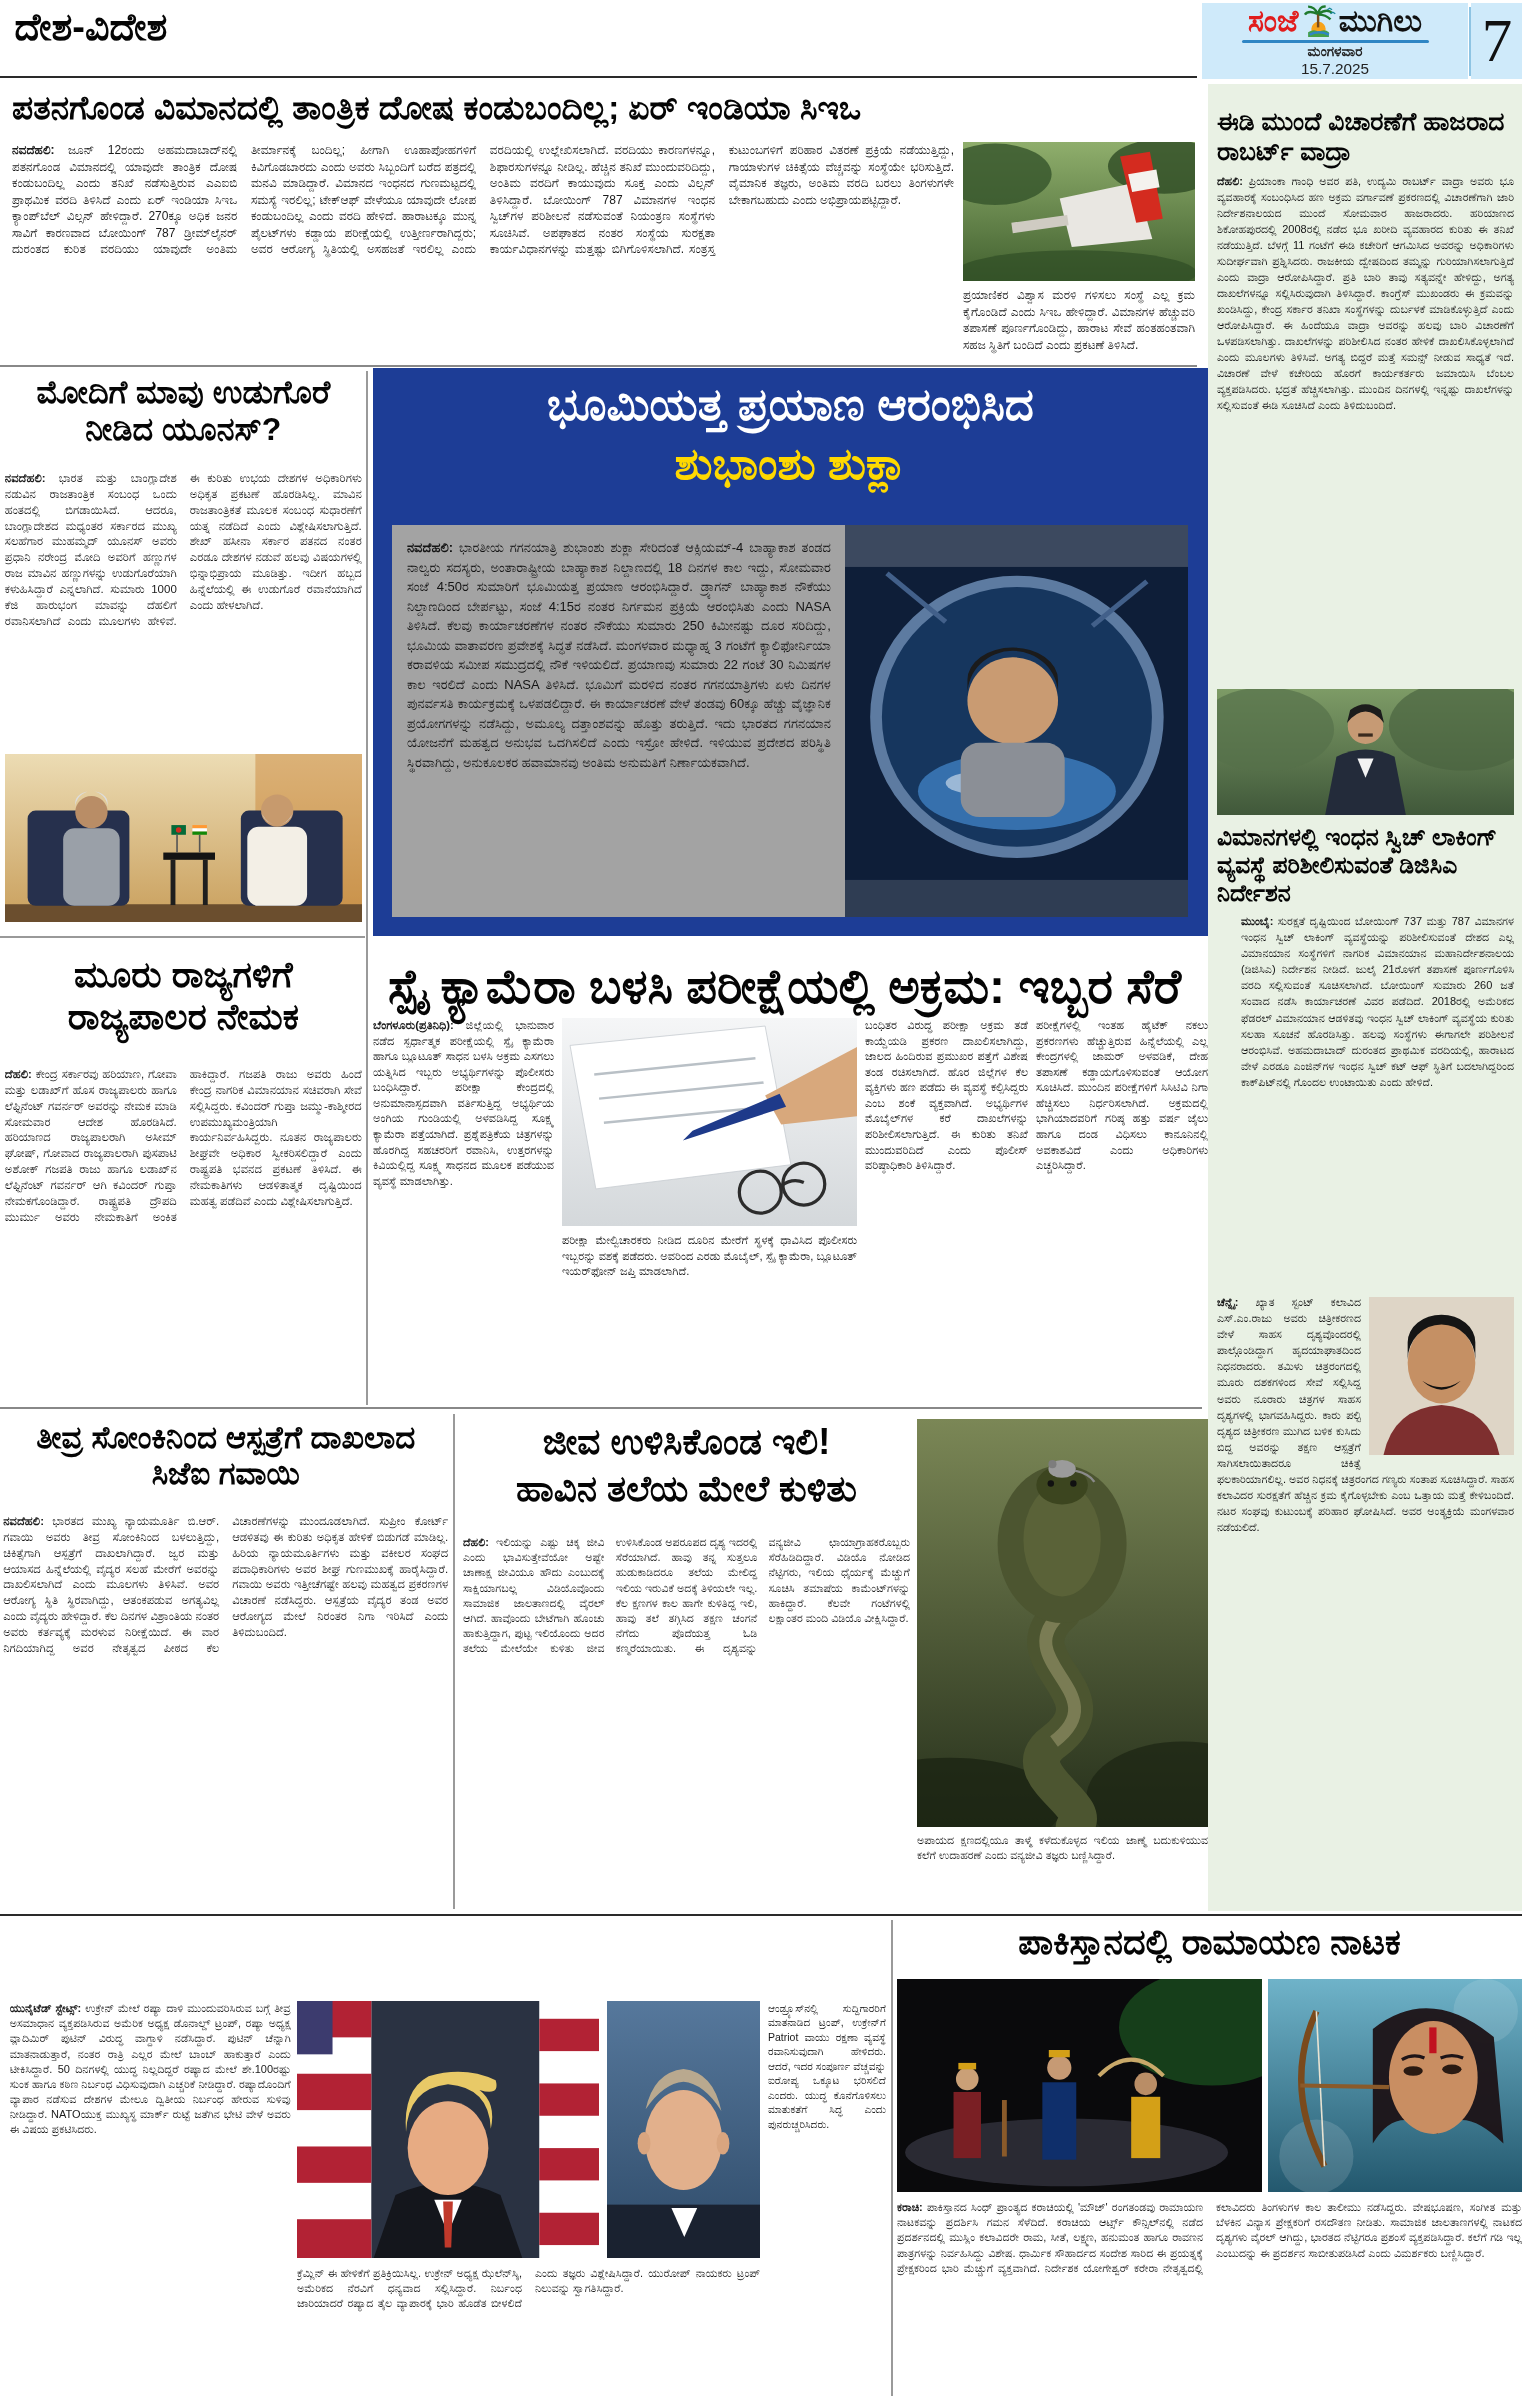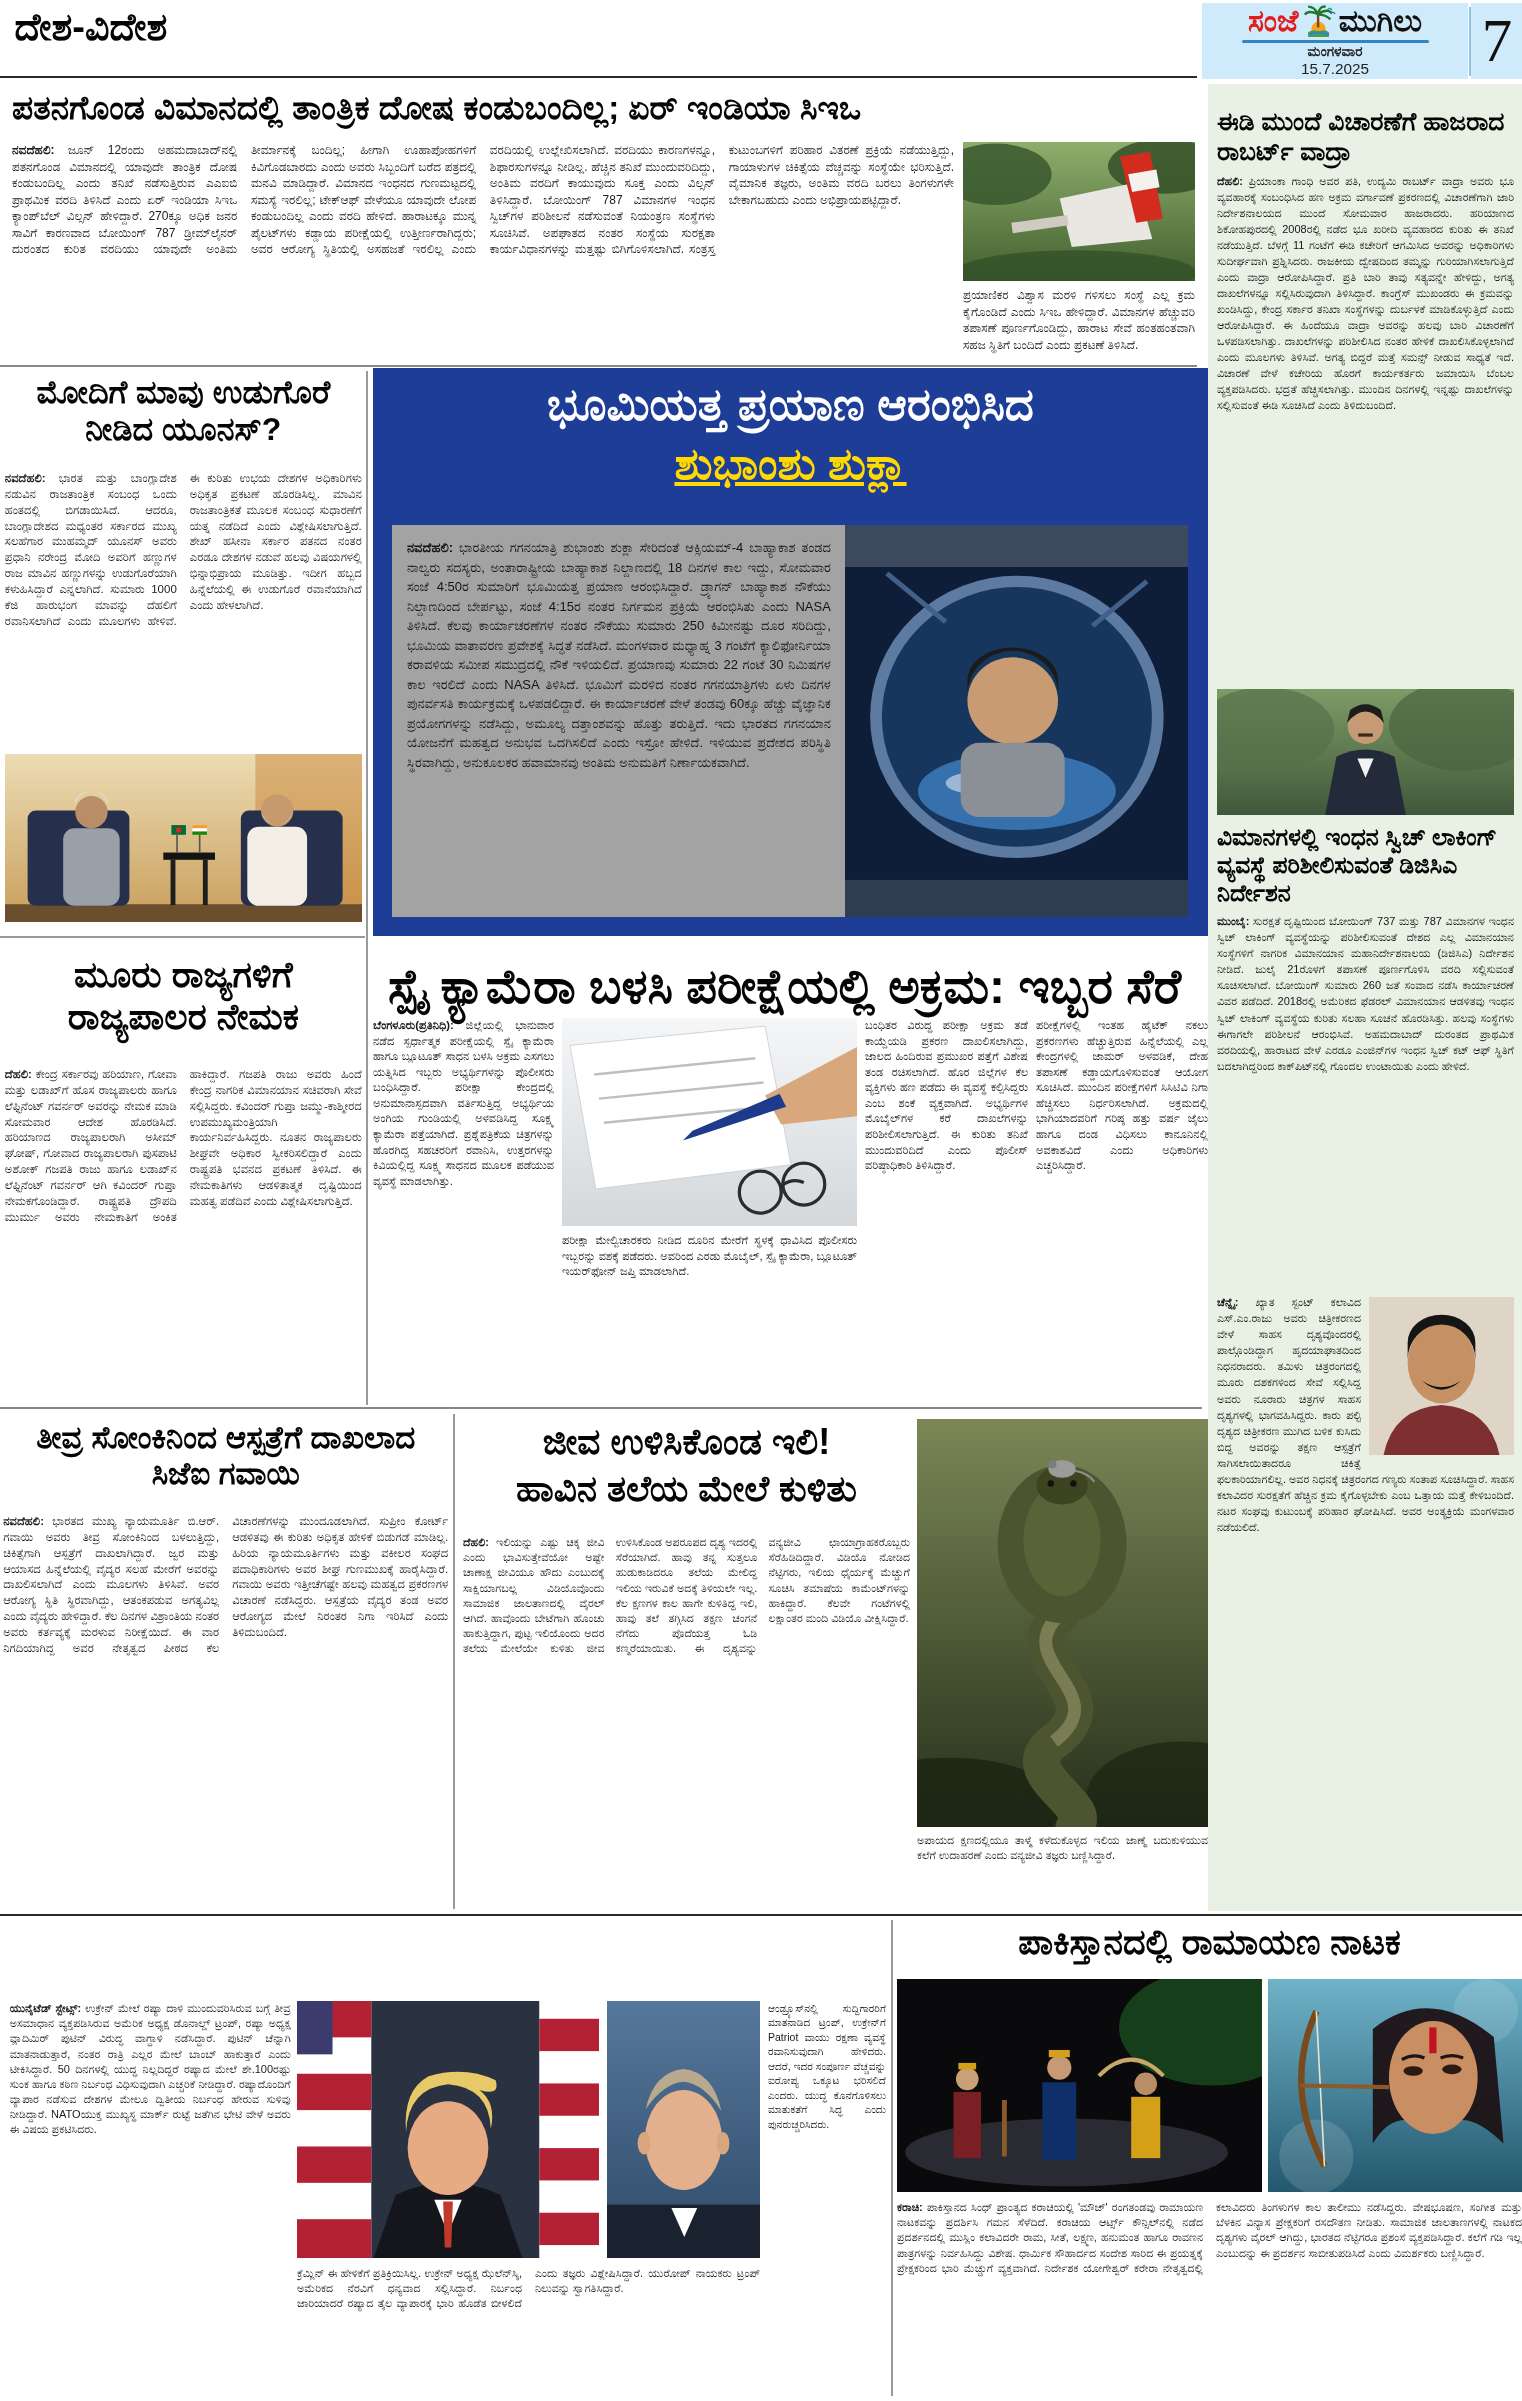--- a/index.html
+++ b/index.html
@@ -25,21 +25,21 @@
   #masthead .day{font-size:13.7px;font-weight:bold;color:#222;}
   #masthead .date{font-size:15.3px;color:#222;}
   #pagenum{background:#cfeafa;display:flex;align-items:center;justify-content:center;font-family:"Liberation Serif",serif;font-size:61px;color:#111;}
   
   #greencol{background:#e9f1e4;box-sizing:border-box;padding:22px 9px;}
   #greencol .ghead{font-weight:bold;font-size:23.4px;line-height:1.2;color:#050505;margin-bottom:6.5px;}
   #greencol .gbody{font-size:11px;line-height:1.46;text-align:justify;overflow:hidden;}
   
   #bluebox{background:#1d3d96;}
   #bluebox .l1{color:#ffffff;font-weight:bold;font-size:45px;text-align:center;padding-top:11px;}
-  #bluebox .l2{color:#ffd900;font-weight:bold;font-size:44px;text-align:center;margin-top:6.5px;text-decoration:underline;}
+  #bluebox .l2{color:#ffd900;font-weight:bold;font-size:44px;text-align:center;margin-top:6.5px;}
   #bluebox .panel{position:absolute;left:19.4px;top:157px;width:796px;height:392px;background:#a3a3a3;display:flex;}
   #bluebox .paneltext{width:453px;box-sizing:border-box;padding:13px 14.5px;font-size:13px;line-height:1.5;text-align:justify;overflow:hidden;}
   #bluebox .panelphoto{flex:1;}
   .floatimg{float:right;width:145px;height:158px;margin:3.2px 0 4.8px 8px;overflow:hidden;}
   .floatimg svg{display:block;width:100%;height:100%;}
 </style>
 </head>
 <body>
 
 <div id="page">
@@ -258,21 +258,21 @@
         <ellipse cx="60" cy="50" rx="85" ry="52" fill="#55714a" opacity=".7"></ellipse>
         <ellipse cx="305" cy="45" rx="92" ry="56" fill="#4a6440" opacity=".7"></ellipse>
         <circle cx="184" cy="46" r="22" fill="#c69a74"></circle>
         <path d="M161 42 q23 -28 46 0 l-4 -16 q-19 -14 -38 0 z" fill="#1c1c1c"></path>
         <rect x="175" y="55" width="18" height="4" fill="#3a2a1e"></rect>
         <path d="M134 156 l14 -72 q36 -18 72 0 l14 72 z" fill="#232b3a"></path>
         <polygon points="174,86 194,86 184,110" fill="#f2f2f2"></polygon>
       </svg>
     </div>
     <div class="ghead" style="font-size:23.4px;">ವಿಮಾನಗಳಲ್ಲಿ ಇಂಧನ ಸ್ವಿಚ್ ಲಾಕಿಂಗ್ ವ್ಯವಸ್ಥೆ ಪರಿಶೀಲಿಸುವಂತೆ ಡಿಜಿಸಿಎ ನಿರ್ದೇಶನ</div>
-    <div class="gbody" style="height:381px;">
+    <div class="gbody" style="height:381px;margin-left:24px;">
       <span class="dl">ಮುಂಬೈ:</span>
       <span>ಸುರಕ್ಷತೆ ದೃಷ್ಟಿಯಿಂದ ಬೋಯಿಂಗ್ 737 ಮತ್ತು 787 ವಿಮಾನಗಳ ಇಂಧನ ಸ್ವಿಚ್ ಲಾಕಿಂಗ್ ವ್ಯವಸ್ಥೆಯನ್ನು ಪರಿಶೀಲಿಸುವಂತೆ ದೇಶದ ಎಲ್ಲ ವಿಮಾನಯಾನ ಸಂಸ್ಥೆಗಳಿಗೆ ನಾಗರಿಕ ವಿಮಾನಯಾನ ಮಹಾನಿರ್ದೇಶನಾಲಯ (ಡಿಜಿಸಿಎ) ನಿರ್ದೇಶನ ನೀಡಿದೆ. ಜುಲೈ 21ರೊಳಗೆ ತಪಾಸಣೆ ಪೂರ್ಣಗೊಳಿಸಿ ವರದಿ ಸಲ್ಲಿಸುವಂತೆ ಸೂಚಿಸಲಾಗಿದೆ. ಬೋಯಿಂಗ್ ಸುಮಾರು 260 ಜತೆ ಸಂವಾದ ನಡೆಸಿ ಕಾರ್ಯಾಚರಣೆ ವಿವರ ಪಡೆದಿದೆ. 2018ರಲ್ಲಿ ಅಮೆರಿಕದ ಫೆಡರಲ್ ವಿಮಾನಯಾನ ಆಡಳಿತವು ಇಂಧನ ಸ್ವಿಚ್ ಲಾಕಿಂಗ್ ವ್ಯವಸ್ಥೆಯ ಕುರಿತು ಸಲಹಾ ಸೂಚನೆ ಹೊರಡಿಸಿತ್ತು. ಹಲವು ಸಂಸ್ಥೆಗಳು ಈಗಾಗಲೇ ಪರಿಶೀಲನೆ ಆರಂಭಿಸಿವೆ. ಅಹಮದಾಬಾದ್ ದುರಂತದ ಪ್ರಾಥಮಿಕ ವರದಿಯಲ್ಲಿ, ಹಾರಾಟದ ವೇಳೆ ಎರಡೂ ಎಂಜಿನ್‌ಗಳ ಇಂಧನ ಸ್ವಿಚ್ ಕಟ್ ಆಫ್ ಸ್ಥಿತಿಗೆ ಬದಲಾಗಿದ್ದರಿಂದ ಕಾಕ್‌ಪಿಟ್‌ನಲ್ಲಿ ಗೊಂದಲ ಉಂಟಾಯಿತು ಎಂದು ಹೇಳಿದೆ.</span>
     </div>
     <div class="gbody" style="height:468px;">
       <span class="floatimg">
         <svg viewBox="0 0 180 196" preserveAspectRatio="none">
           <rect width="180" height="196" fill="#ded5c6"></rect>
           <ellipse cx="90" cy="82" rx="42" ry="50" fill="#c59064"></ellipse>
           <path d="M48 78 a42 44 0 0 1 84 0 l0 -22 a42 34 0 0 0 -84 0 z" fill="#151515"></path>
           <path d="M66 104 q24 16 48 0 q-24 22 -48 0z" fill="#111111"></path>

